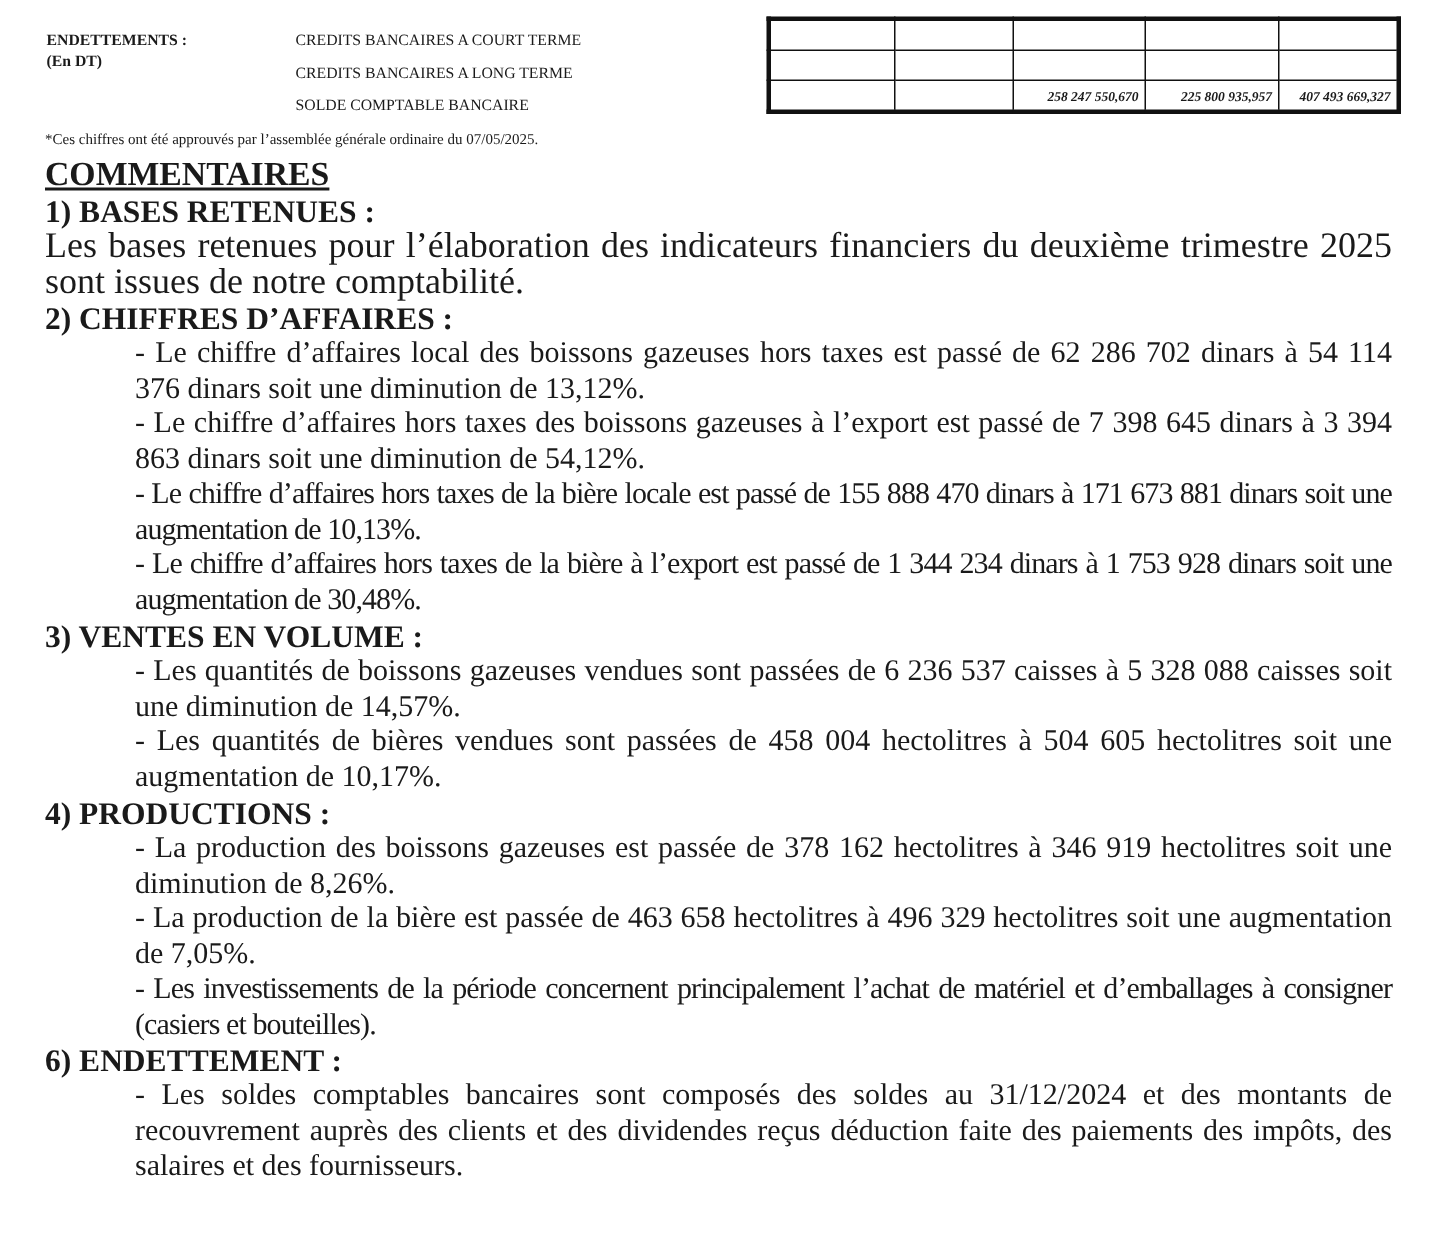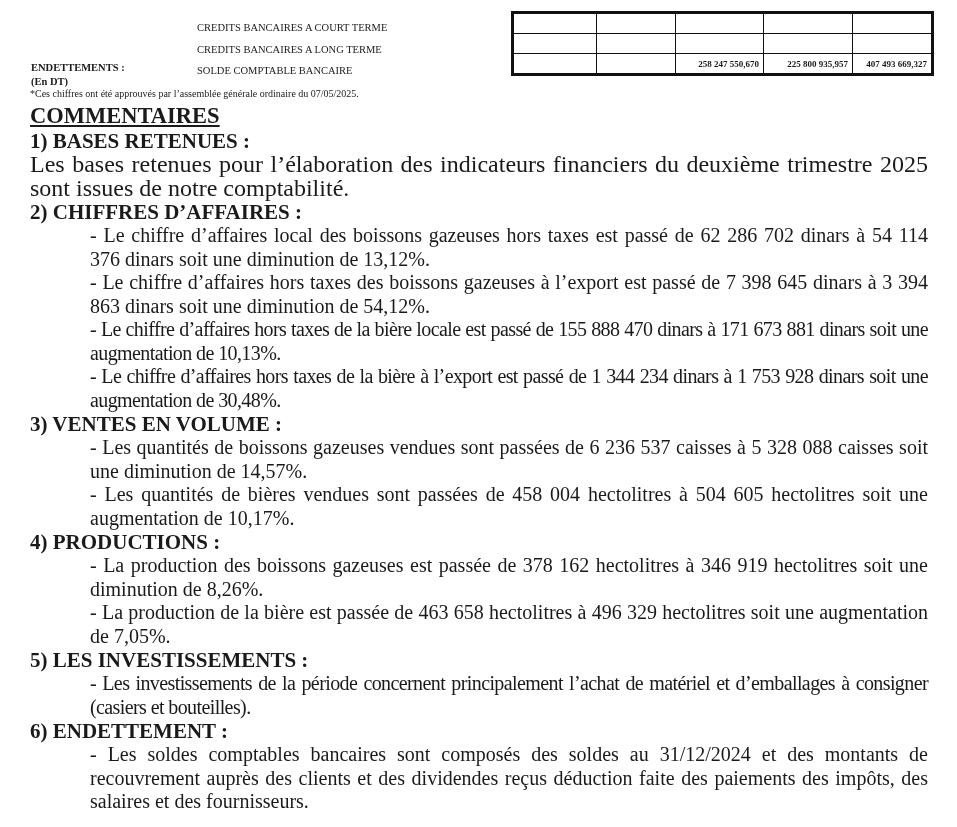--- a/index.html
+++ b/index.html
@@ -1,25 +1,25 @@
 <!DOCTYPE html>
 <html><head>
 <meta charset="utf-8">
 <style>
   html, body { margin: 0; padding: 0; background: #ffffff; }
   body { width: 957px; height: 827px; position: relative; overflow: hidden; color: #1a1a1a; font-family: "Liberation Serif", serif; }
   .abs { position: absolute; }
-  .small-bold { font-weight: bold; font-size: 10.5px; line-height: 14px; margin-top: 40px; }
+  .small-bold { font-weight: bold; font-size: 10.5px; line-height: 14px; }
   .small { font-size: 10.5px; line-height: 14px; }
   #top-left-label { left: 31px; top: 21px; }
   #top-left-label div { height: 14px; }
   #row-labels { left: 197px; top: 21px; }
   #row-labels div { height: 21.5px; font-size: 10.5px; line-height: 14px; }
   table.debt { position: absolute; left: 511px; top: 11px; border-collapse: collapse; border: 3px solid #111; }
-  table.debt td { border: 1.5px solid #111; height: 19px; padding: 0 4px; font-weight: bold; font-size: 9px; text-align: right; vertical-align: middle; white-space: nowrap; }
+  table.debt td { border: 1.5px solid #111; height: 19px; padding: 0 4px; font-weight: bold; font-size: 9px; text-align: right; vertical-align: middle; white-space: nowrap; font-style: italic; }
   table.debt td.c1 { width: 74px; }
   table.debt td.c2 { width: 70px; }
   table.debt td.c3 { width: 79px; }
   table.debt td.c4 { width: 80px; }
   table.debt td.c5 { width: 70px; }
   #note { left: 30px; top: 87px; font-size: 10px; }
   #content { position: absolute; left: 30px; top: 102px; width: 898px; }
   .main-title { font-weight: bold; font-size: 22.5px; line-height: 27px; text-decoration: underline; text-decoration-thickness: 2px; text-underline-offset: 2px; }
   .sec-title { font-weight: bold; font-size: 21px; line-height: 24px; }
   .para { font-size: 24px; line-height: 23.5px; text-align: justify; text-align-last: left; }
@@ -81,18 +81,17 @@
   <div class="bullet tight">- Le chiffre d’affaires hors taxes de la bière à l’export est passé de 1 344 234 dinars à 1 753 928 dinars soit une augmentation de 30,48%.</div>
 
   <div class="sec-title">3) VENTES EN VOLUME :</div>
   <div class="bullet">- Les quantités de boissons gazeuses vendues sont passées de 6 236 537 caisses à 5 328 088 caisses soit une diminution de 14,57%.</div>
   <div class="bullet">- Les quantités de bières vendues sont passées de 458 004 hectolitres à 504 605 hectolitres soit une augmentation de 10,17%.</div>
 
   <div class="sec-title">4) PRODUCTIONS :</div>
   <div class="bullet">- La production des boissons gazeuses est passée de 378 162 hectolitres à 346 919 hectolitres soit une diminution de 8,26%.</div>
   <div class="bullet">- La production de la bière est passée de 463 658 hectolitres à 496 329 hectolitres soit une augmentation de 7,05%.</div>
 
-  <div class="sec-title">5) LES INVESTISSEMENTS :</div>
   <div class="bullet tight">- Les investissements de la période concernent principalement l’achat de matériel et d’emballages à consigner (casiers et bouteilles).</div>
 
   <div class="sec-title">6) ENDETTEMENT :</div>
   <div class="bullet">- Les soldes comptables bancaires sont composés des soldes au 31/12/2024 et des montants de recouvrement auprès des clients et des dividendes reçus déduction faite des paiements des impôts, des salaires et des fournisseurs.</div>
 </div>
 
 </body></html>

